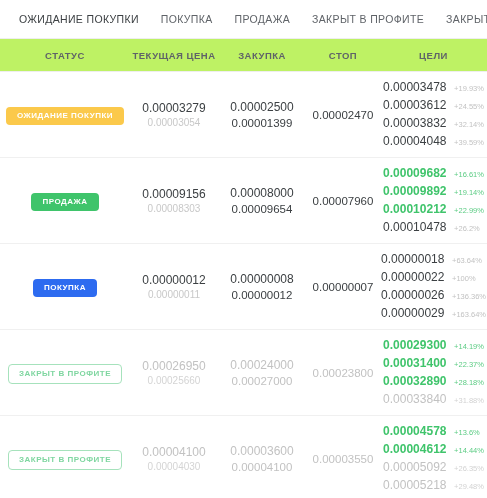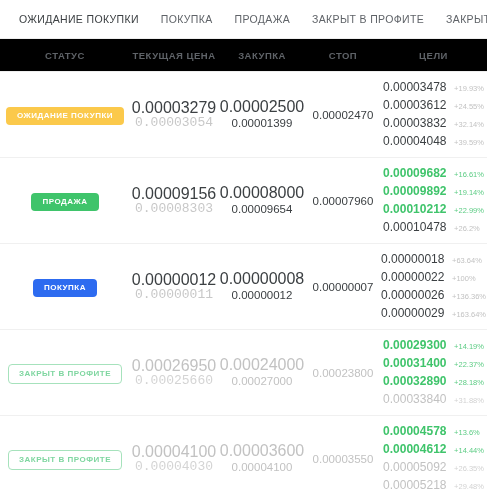--- a/index.html
+++ b/index.html
@@ -49,21 +49,21 @@
     color: #3c4043;
   }
 
   
   .table {
     width: 487px;
     border-collapse: collapse;
     table-layout: fixed;
   }
   .thead-row {
-    background: #000000;
+    background: #bef264;
     border-top: 1px solid #eeeeee;
     border-bottom: 1px solid #eeeeee;
   }
   .thead-row th {
     font-size: 9.5px;
     font-weight: bold;
     letter-spacing: 0.5px;
     color: #5f6368;
     height: 32px;
     padding: 0;
@@ -104,29 +104,28 @@
   .badge.buy      { background: #2d6bf0; }
   .badge.closed   {
     background: #ffffff;
     color: #7fd6a0;
     border: 1px solid #a6e2bc;
     padding: 5px 10px;
   }
 
   
   .price-main {
-    font-size: 16px;
+    font-size: 12px;
     color: #3c4043;
     line-height: 16px;
   }
   .price-sub {
-    font-size: 13px;
+    font-size: 10px;
     color: #c8c8c8;
     line-height: 14px;
-    font-family: Liberation Mono, monospace;
   }
   .price-second {
     font-size: 11.5px;
     color: #3c4043;
     line-height: 16px;
   }
   .muted .price-main,
   .muted .price-second,
   .muted .price-stop {
     color: #c2c2c2;

